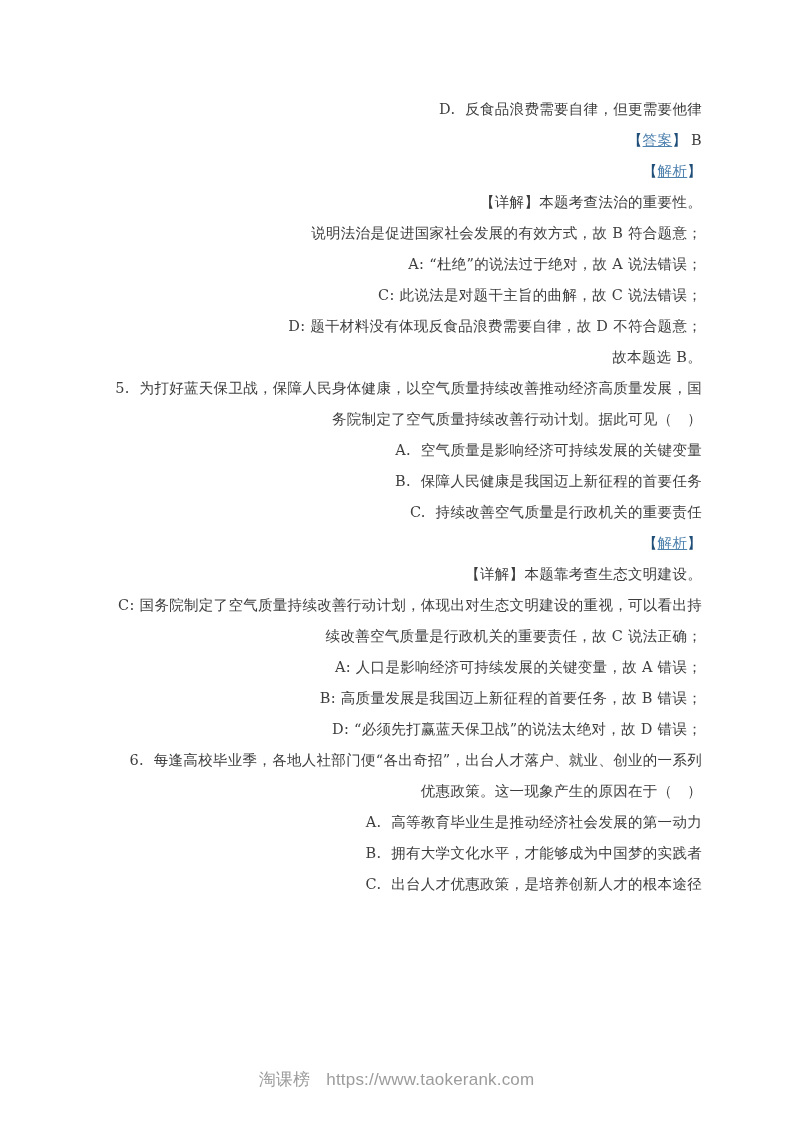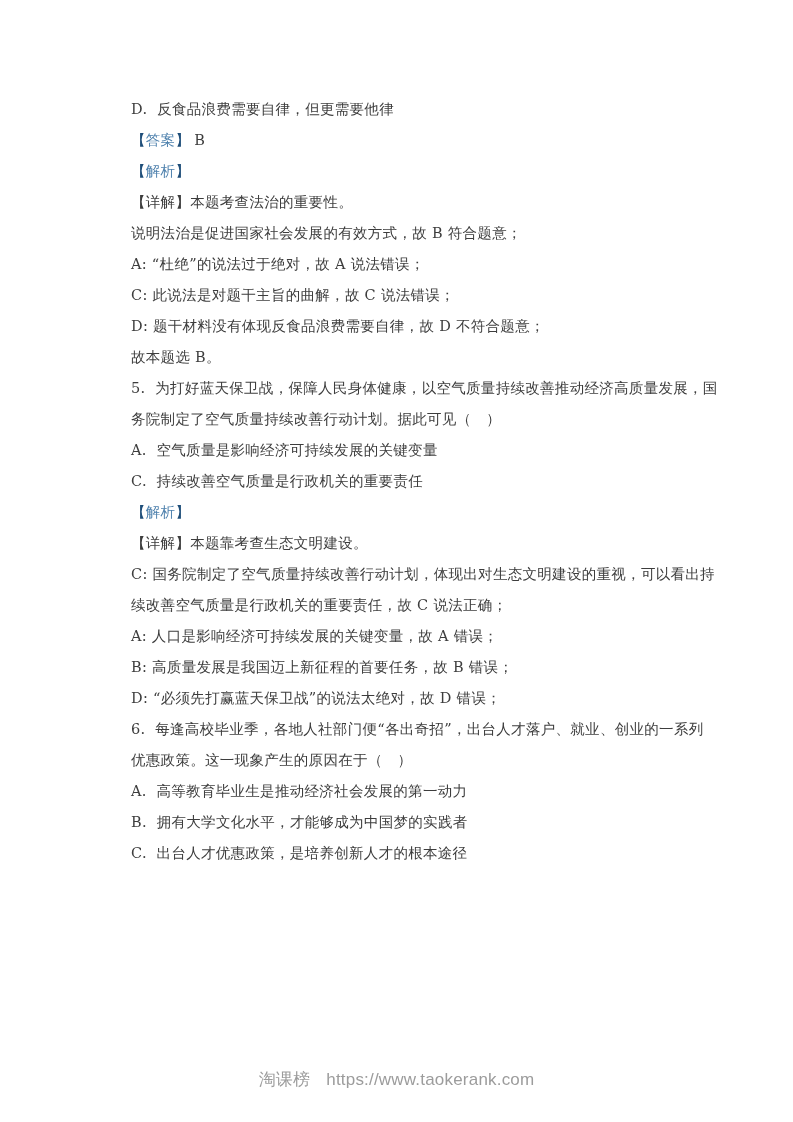--- a/index.html
+++ b/index.html
@@ -13,33 +13,34 @@
   .page{
     position:relative;
     width:793px;height:1122px;
     background:var(--page-bg);
     overflow:hidden;
     font-family:"DejaVu Serif","Liberation Serif",serif;
     color:var(--body-text);
   }
   .content{
     position:absolute;
-    left:131px;top:94px;
+    left:102px;top:94px;
     width:600px;
     font-size:14.5px;
+    text-align:right;
   }
   .line{
     margin:0;
     height:31px;
     line-height:31px;
     white-space:pre;
     letter-spacing:0.3px;
   }
   .bracket{color:var(--bracket-blue);}
-  .blabel{color:var(--label-blue);}
+  .blabel{color:var(--label-blue);text-decoration:underline;}
   .answer-value{color:var(--body-text);margin-left:4px;}
   .footer{
     position:absolute;
     left:0;right:0;top:1068px;
     text-align:center;
     font-family:"Liberation Sans","DejaVu Sans",sans-serif;
     font-size:17px;
     color:var(--footer-gray);
     letter-spacing:0.2px;
   }
@@ -55,20 +56,21 @@
       <p class="line"><span class="bracket">【</span><span class="blabel">解析</span><span class="bracket">】</span></p>
       <p class="line">【详解】本题考查法治的重要性。</p>
       <p class="line">说明法治是促进国家社会发展的有效方式，故 B 符合题意；</p>
       <p class="line">A: “杜绝”的说法过于绝对，故 A 说法错误；</p>
       <p class="line">C: 此说法是对题干主旨的曲解，故 C 说法错误；</p>
       <p class="line">D: 题干材料没有体现反食品浪费需要自律，故 D 不符合题意；</p>
       <p class="line">故本题选 B。</p>
       <p class="line">5.  为打好蓝天保卫战，保障人民身体健康，以空气质量持续改善推动经济高质量发展，国</p>
       <p class="line">务院制定了空气质量持续改善行动计划。据此可见（　）</p>
       <p class="line">A.  空气质量是影响经济可持续发展的关键变量</p>
+      <p class="line">B.  保障人民健康是我国迈上新征程的首要任务</p>
       <p class="line">C.  持续改善空气质量是行政机关的重要责任</p>
       <p class="line"><span class="bracket">【</span><span class="blabel">解析</span><span class="bracket">】</span></p>
       <p class="line">【详解】本题靠考查生态文明建设。</p>
       <p class="line">C: 国务院制定了空气质量持续改善行动计划，体现出对生态文明建设的重视，可以看出持</p>
       <p class="line">续改善空气质量是行政机关的重要责任，故 C 说法正确；</p>
       <p class="line">A: 人口是影响经济可持续发展的关键变量，故 A 错误；</p>
       <p class="line">B: 高质量发展是我国迈上新征程的首要任务，故 B 错误；</p>
       <p class="line">D: “必须先打赢蓝天保卫战”的说法太绝对，故 D 错误；</p>
       <p class="line">6.  每逢高校毕业季，各地人社部门便“各出奇招”，出台人才落户、就业、创业的一系列</p>
       <p class="line">优惠政策。这一现象产生的原因在于（　）</p>

